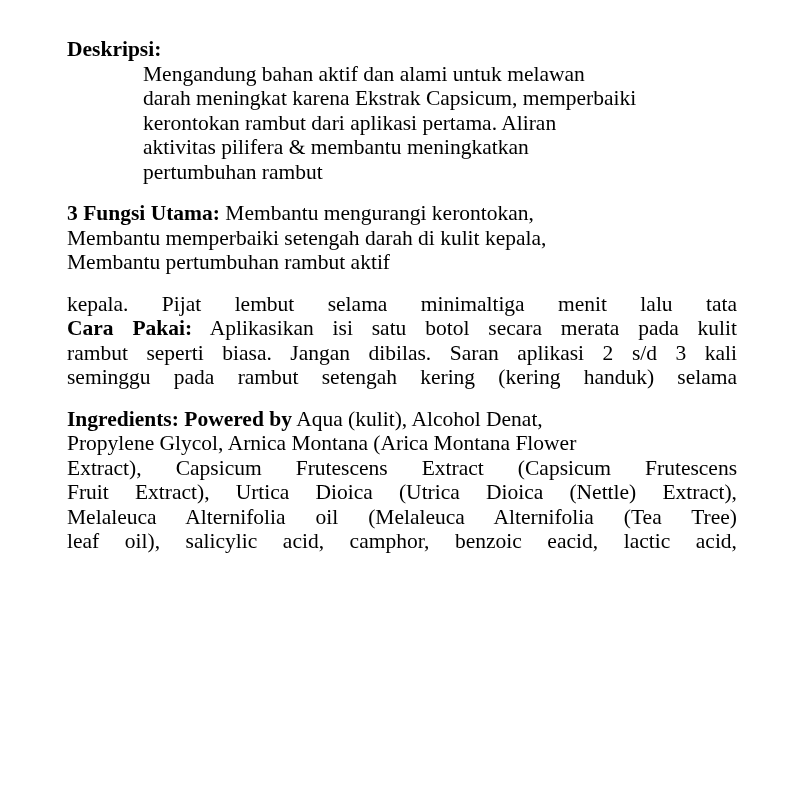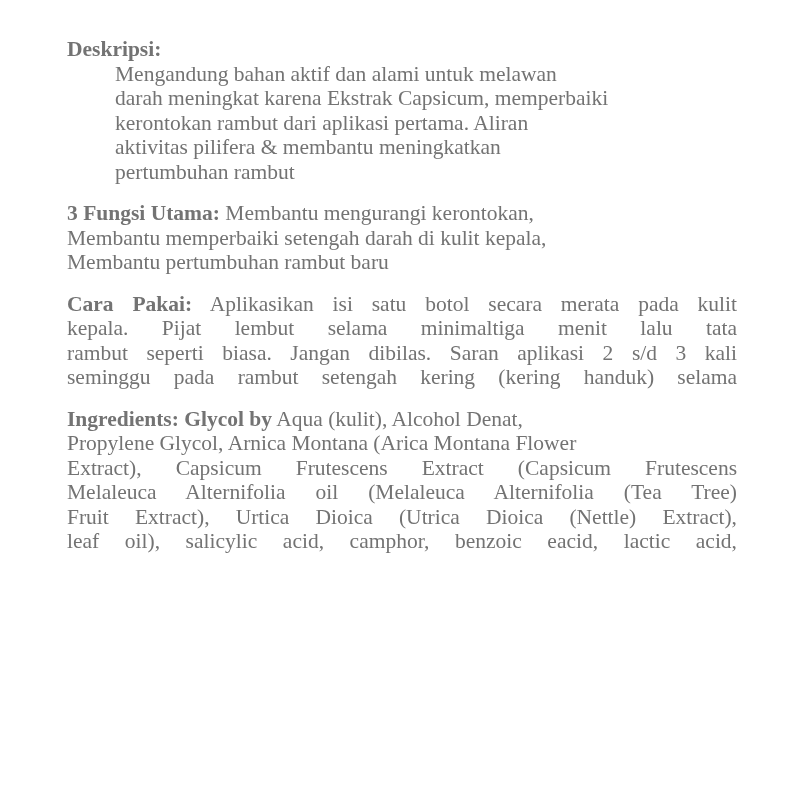--- a/index.html
+++ b/index.html
@@ -6,25 +6,25 @@
   .canvas {
     position: relative;
     width: 800px;
     height: 800px;
     background: #ffffff;
     box-sizing: border-box;
     padding: 37px 63px 0 67px;
     font-family: "Liberation Serif", "DejaVu Serif", serif;
     font-size: 21.5px;
     line-height: 24.5px;
-    color: #737373;
+    color: #000000;
     overflow: hidden;
   }
   .block { margin: 0 0 17px 0; }
-  .indent { margin-left: 48px; }
+  .indent { margin-left: 76px; }
   .line { white-space: normal; }
   .bold { font-weight: 700; }
   .just { text-align: justify; text-align-last: justify; }
 </style>
 </head>
 <body>
 
 <div class="canvas">
 
   <section class="block">
@@ -34,32 +34,32 @@
       <div class="line">darah meningkat karena Ekstrak Capsicum, memperbaiki</div>
       <div class="line">kerontokan rambut dari aplikasi pertama. Aliran</div>
       <div class="line">aktivitas pilifera &amp; membantu meningkatkan</div>
       <div class="line">pertumbuhan rambut</div>
     </div>
   </section>
 
   <section class="block">
     <div class="line"><span class="bold">3 Fungsi Utama:</span><span> Membantu mengurangi kerontokan,</span></div>
     <div class="line">Membantu memperbaiki setengah darah di kulit kepala,</div>
-    <div class="line">Membantu pertumbuhan rambut baru</div>
+    <div class="line">Membantu pertumbuhan rambut aktif</div>
   </section>
 
   <section class="block">
+    <div class="line just">kepala. Pijat lembut selama minimaltiga menit lalu tata</div>
     <div class="line just"><span class="bold">Cara Pakai:</span><span> Aplikasikan isi satu botol secara merata pada kulit</span></div>
-    <div class="line just">kepala. Pijat lembut selama minimaltiga menit lalu tata</div>
     <div class="line just">rambut seperti biasa. Jangan dibilas. Saran aplikasi 2 s/d 3 kali</div>
     <div class="line just">seminggu pada rambut setengah kering (kering handuk) selama</div>
   </section>
 
   <section class="block">
-    <div class="line"><span class="bold">Ingredients: Glycol by</span><span> Aqua (kulit), Alcohol Denat,</span></div>
+    <div class="line"><span class="bold">Ingredients: Powered by</span><span> Aqua (kulit), Alcohol Denat,</span></div>
     <div class="line">Propylene Glycol, Arnica Montana (Arica Montana Flower</div>
     <div class="line just">Extract), Capsicum Frutescens Extract (Capsicum Frutescens</div>
+    <div class="line just">Fruit Extract), Urtica Dioica (Utrica Dioica (Nettle) Extract),</div>
     <div class="line just">Melaleuca Alternifolia oil (Melaleuca Alternifolia (Tea Tree)</div>
-    <div class="line just">Fruit Extract), Urtica Dioica (Utrica Dioica (Nettle) Extract),</div>
     <div class="line just">leaf oil), salicylic acid, camphor, benzoic eacid, lactic acid,</div>
   </section>
 
 </div>
 
 </body></html>

